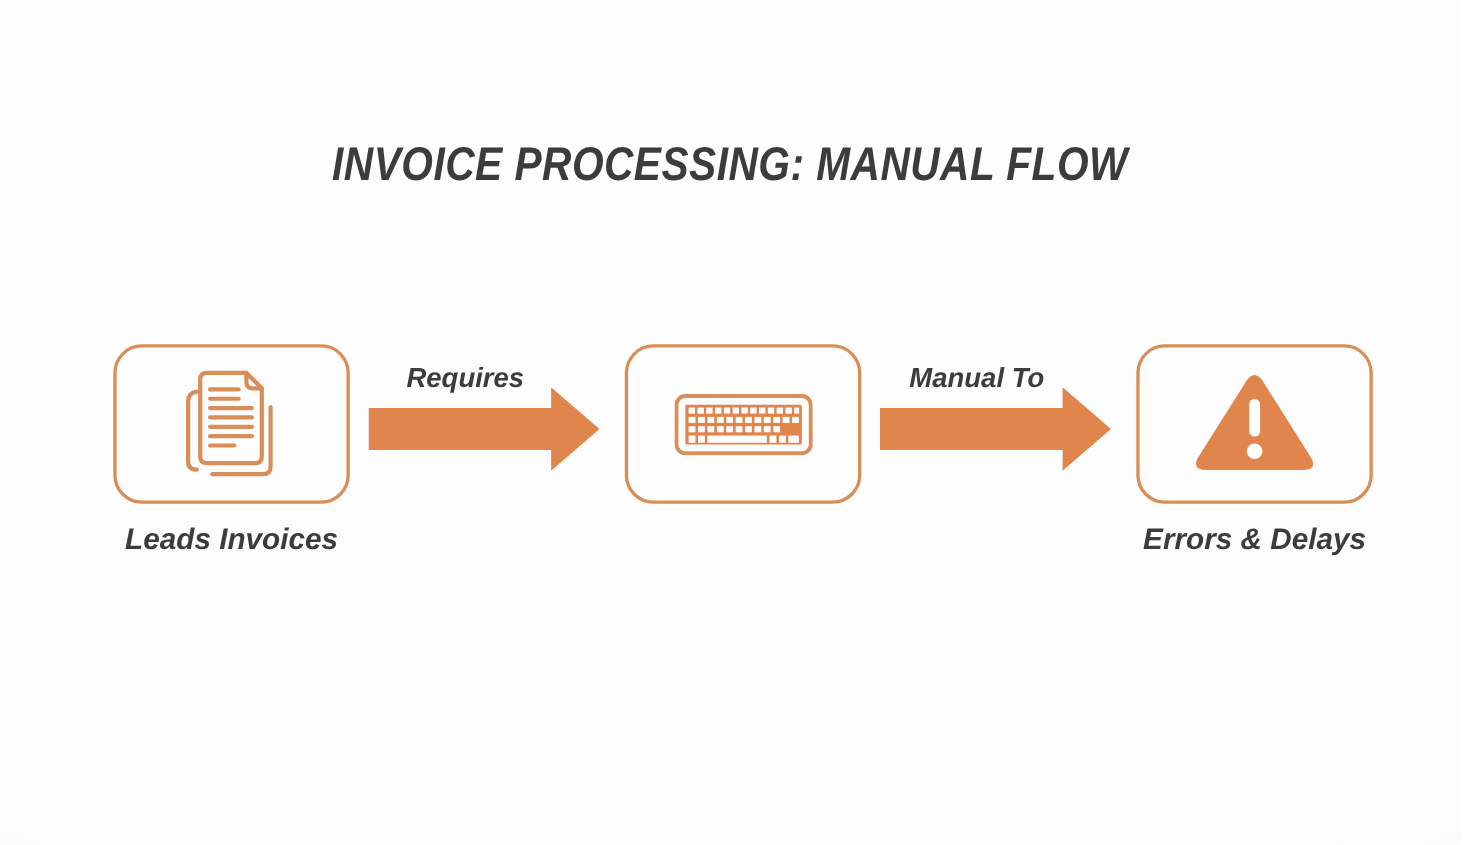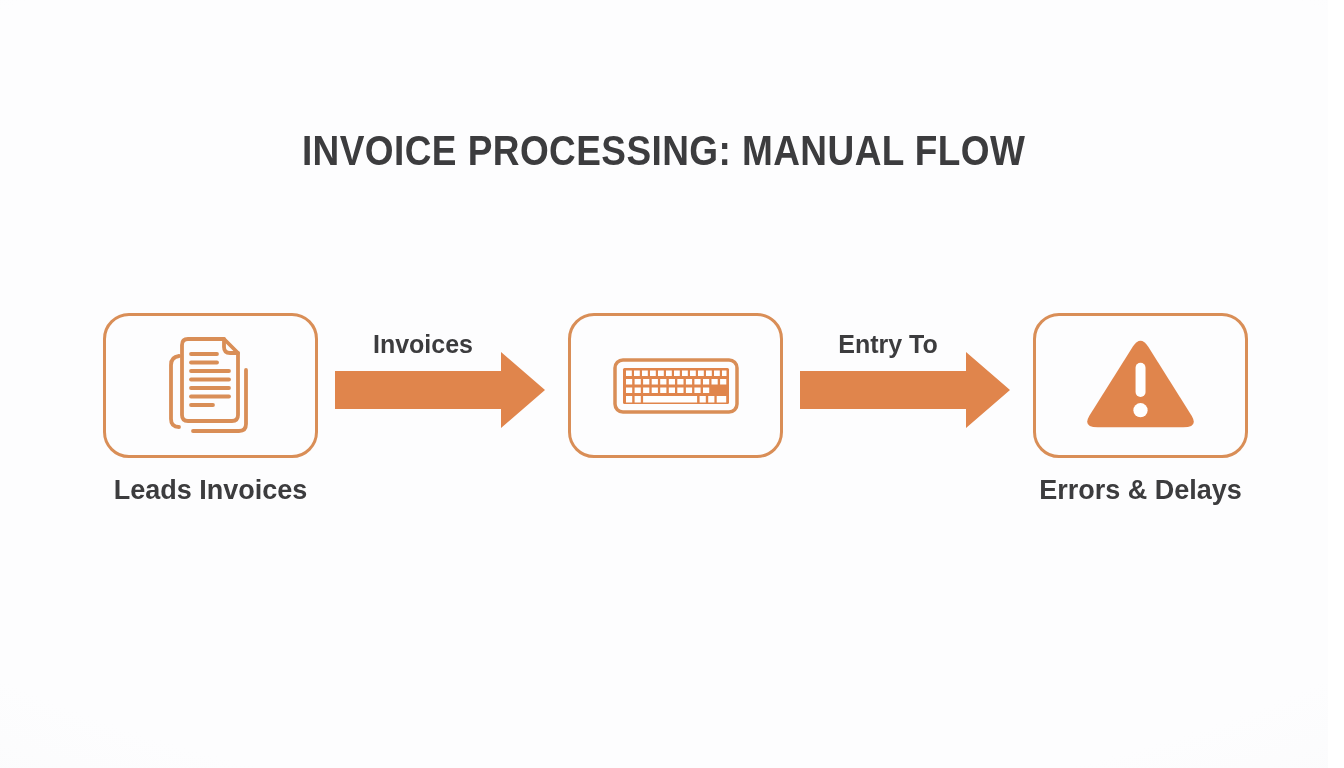--- a/index.html
+++ b/index.html
@@ -2,20 +2,21 @@
 <html style="--background: #FCFCFD; --accent-border: #D98E57; --accent-fill: #E0854C; --text-dark: #3C3C3E;"><head>
 <meta charset="utf-8">
 <style>
   html,body { margin:0; padding:0; }
   .canvas {
     position:relative;
     width:1328px; height:768px;
     background: radial-gradient(130% 110% at 50% 45%, #fdfdfe 55%, #f4f5f6 100%);
     font-family:"Liberation Sans", sans-serif;
     overflow:hidden;
+    font-style:italic;
   }
   .title {
     position:absolute; top:126px; left:0; right:0;
     text-align:center;
     font-size:43px; font-weight:bold;
     color:var(--text-dark,#3C3C3E);
     white-space:nowrap;
   }
   .title .squeeze { display:inline-block; transform:scaleX(0.86); transform-origin:center; letter-spacing:0.5px; }
   .node { position:absolute; top:313px; width:215px; }
@@ -79,21 +80,21 @@
             <path d="M33 58 H71"></path>
             <path d="M33 66.5 H71"></path>
             <path d="M33 75 H55"></path>
           </g>
         </svg>
       </span>
     </div>
     <div class="node-label">Leads Invoices</div>
   </div>
 
-  <div class="arrow-label" style="left:337px;">Invoices</div>
+  <div class="arrow-label" style="left:337px;">Requires</div>
   <div class="arrow" style="left:335px;">
     <svg width="210" height="76" viewBox="0 0 210 76">
       <polygon points="0,19 166,19 166,0 210,38 166,76 166,57 0,57"></polygon>
     </svg>
   </div>
 
   <div class="node" style="left:568px;">
     <div class="node-box">
       <span class="icon">
         <svg width="126" height="56" viewBox="0 0 126 56">
@@ -144,21 +145,21 @@
               <rect x="30.1" y="38" width="54" height="6.5"></rect>
               <rect x="86.6" y="38" width="6.2" height="6.5"></rect>
               <rect x="95.2" y="38" width="6.2" height="6.5"></rect>
               <rect x="103.7" y="38" width="9.5" height="6.5"></rect>
           </g>
         </svg>
       </span>
     </div>
   </div>
 
-  <div class="arrow-label" style="left:802px;">Entry To</div>
+  <div class="arrow-label" style="left:802px;">Manual To</div>
   <div class="arrow" style="left:800px;">
     <svg width="210" height="76" viewBox="0 0 210 76">
       <polygon points="0,19 166,19 166,0 210,38 166,76 166,57 0,57"></polygon>
     </svg>
   </div>
 
   <div class="node" style="left:1033px;">
     <div class="node-box">
       <span class="icon">
         <svg width="125" height="95" viewBox="0 0 130 100">

